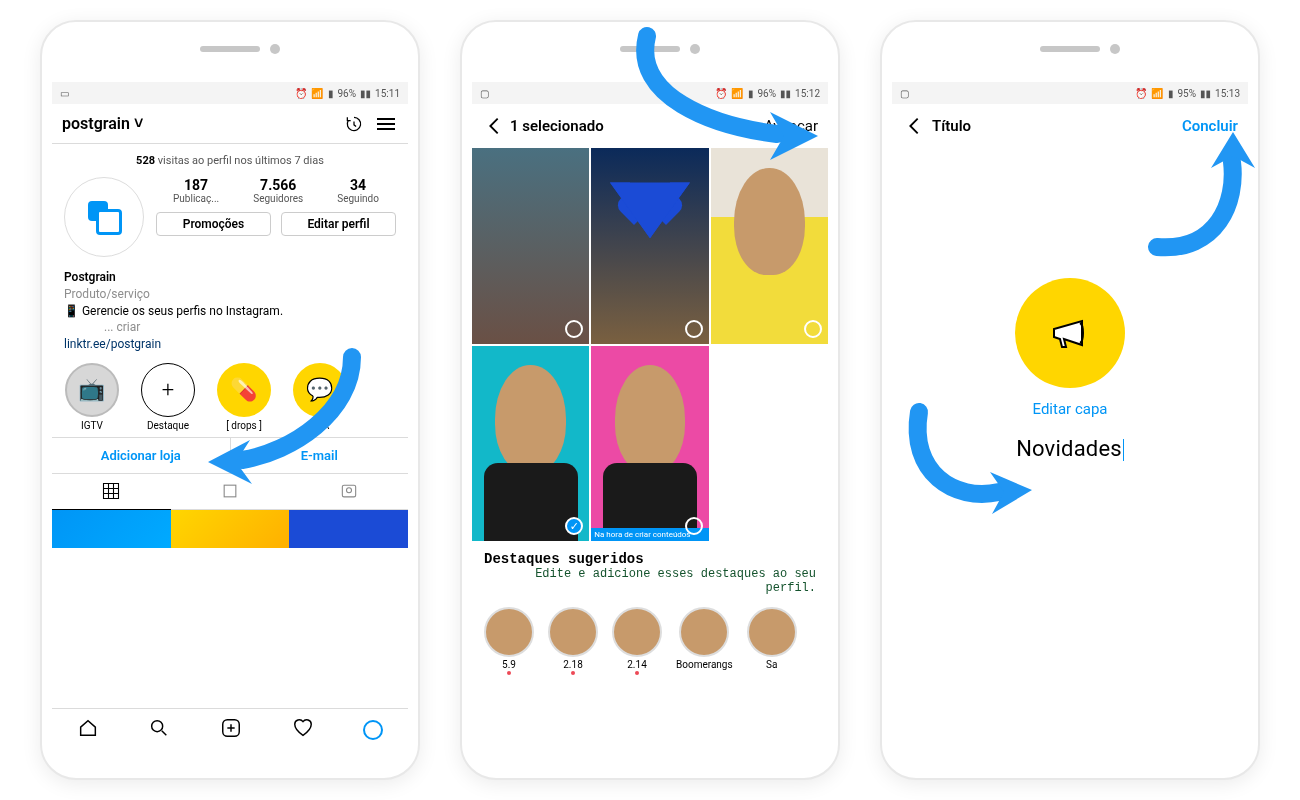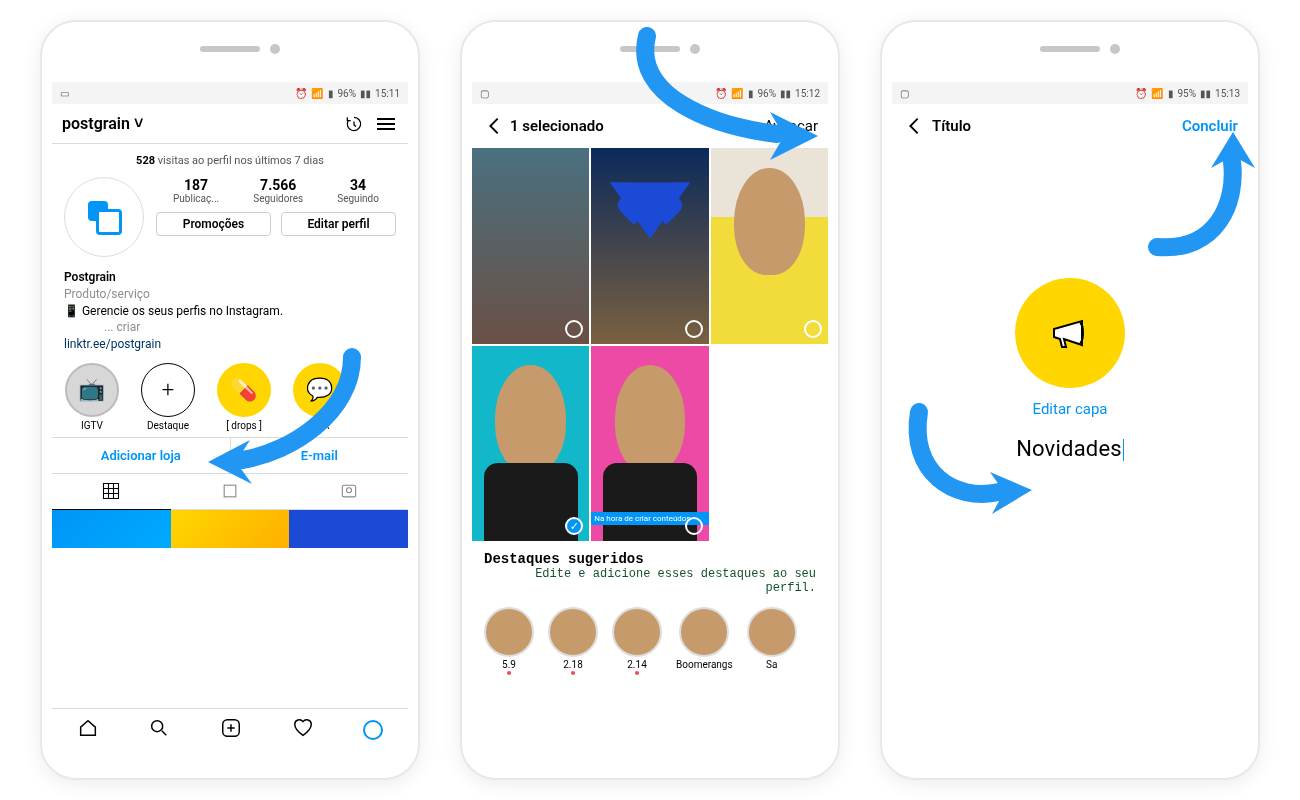--- a/index.html
+++ b/index.html
@@ -271,21 +271,21 @@
             <div class="sel"></div>
           </div>
         <div class="thumb t4">
             <div class="face"></div>
             <div class="shirt"></div>
             <div class="sel on">✓</div>
           </div>
         <div class="thumb t5">
             <div class="face"></div>
             <div class="shirt"></div>
-          <div style="position:absolute;bottom:16px;left:0;right:0;background:#0095f6;color:#fff;font-size:8px;padding:2px 3px;">Na hora de criar conteúdos</div>
+          <div style="position:absolute;bottom:0;left:0;right:0;background:#0095f6;color:#fff;font-size:8px;padding:2px 3px;">Na hora de criar conteúdos</div>
           <div class="sel"></div>
           </div>
       </div>
       <div class="suggest">
         <div class="h">Destaques sugeridos</div>
         <div class="sub">Edite e adicione esses destaques ao seu perfil.</div>
       </div>
       <div class="srow">
         <div class="sitem">
             <div class="sc"></div>

